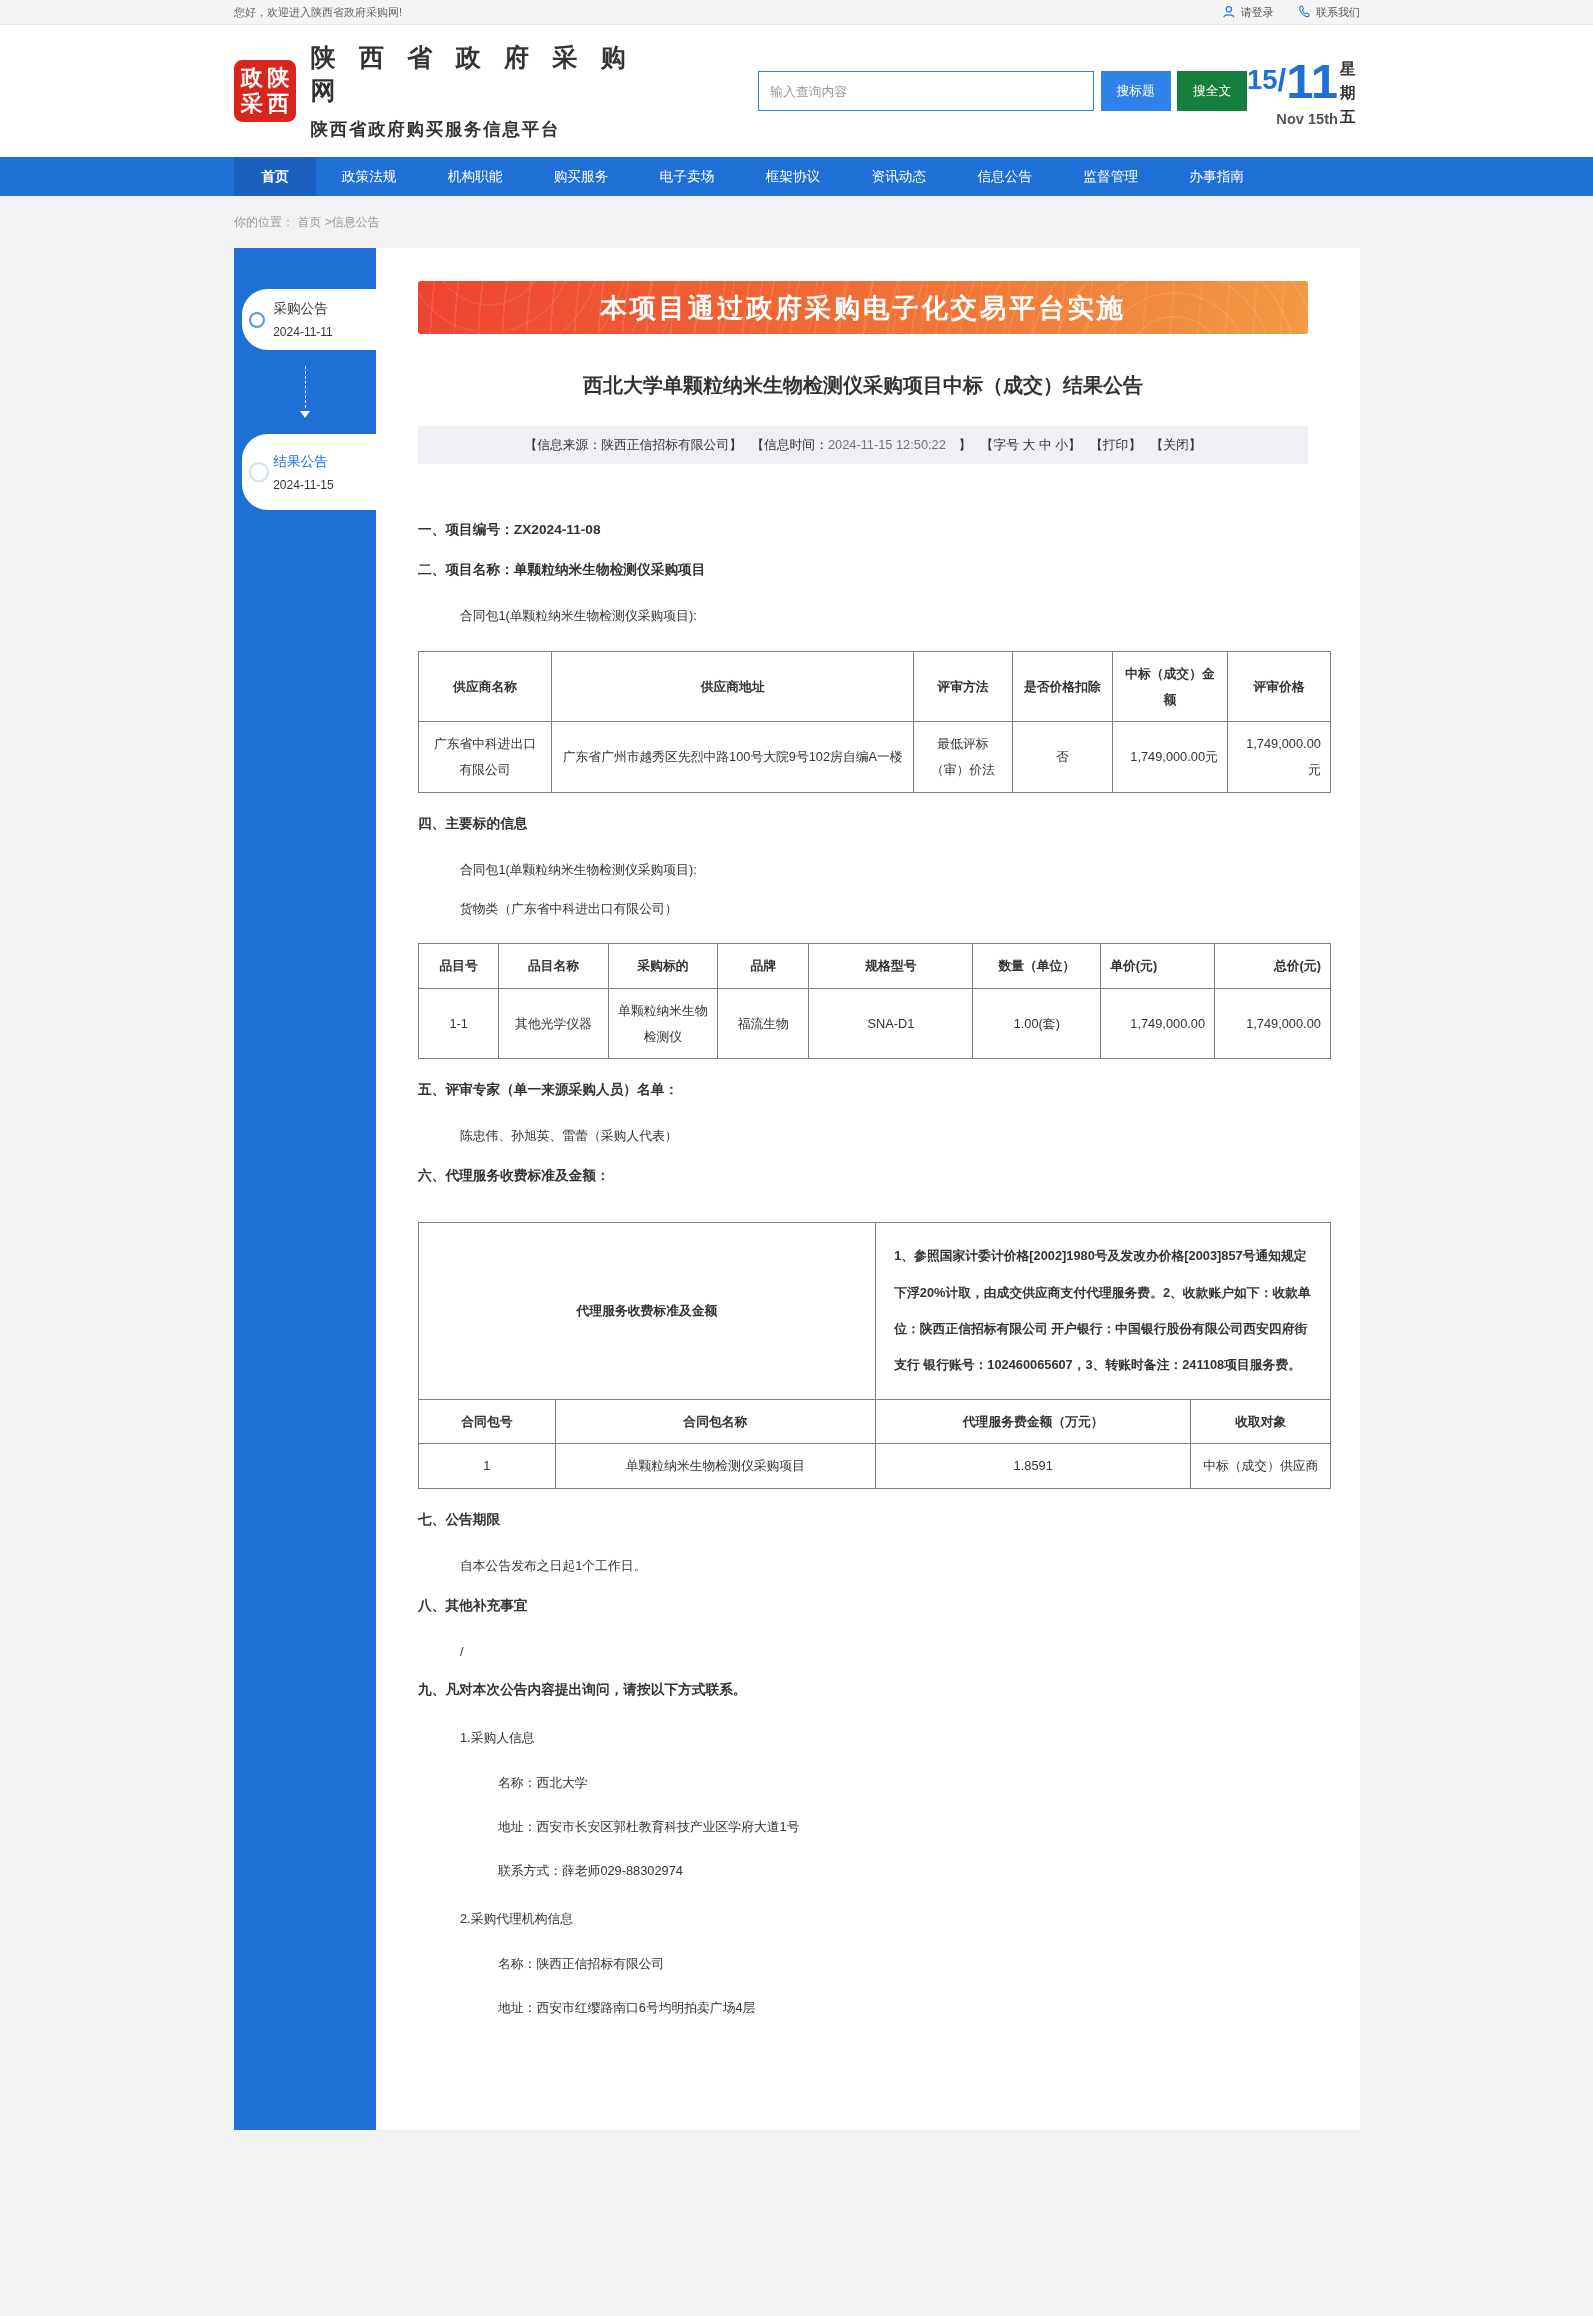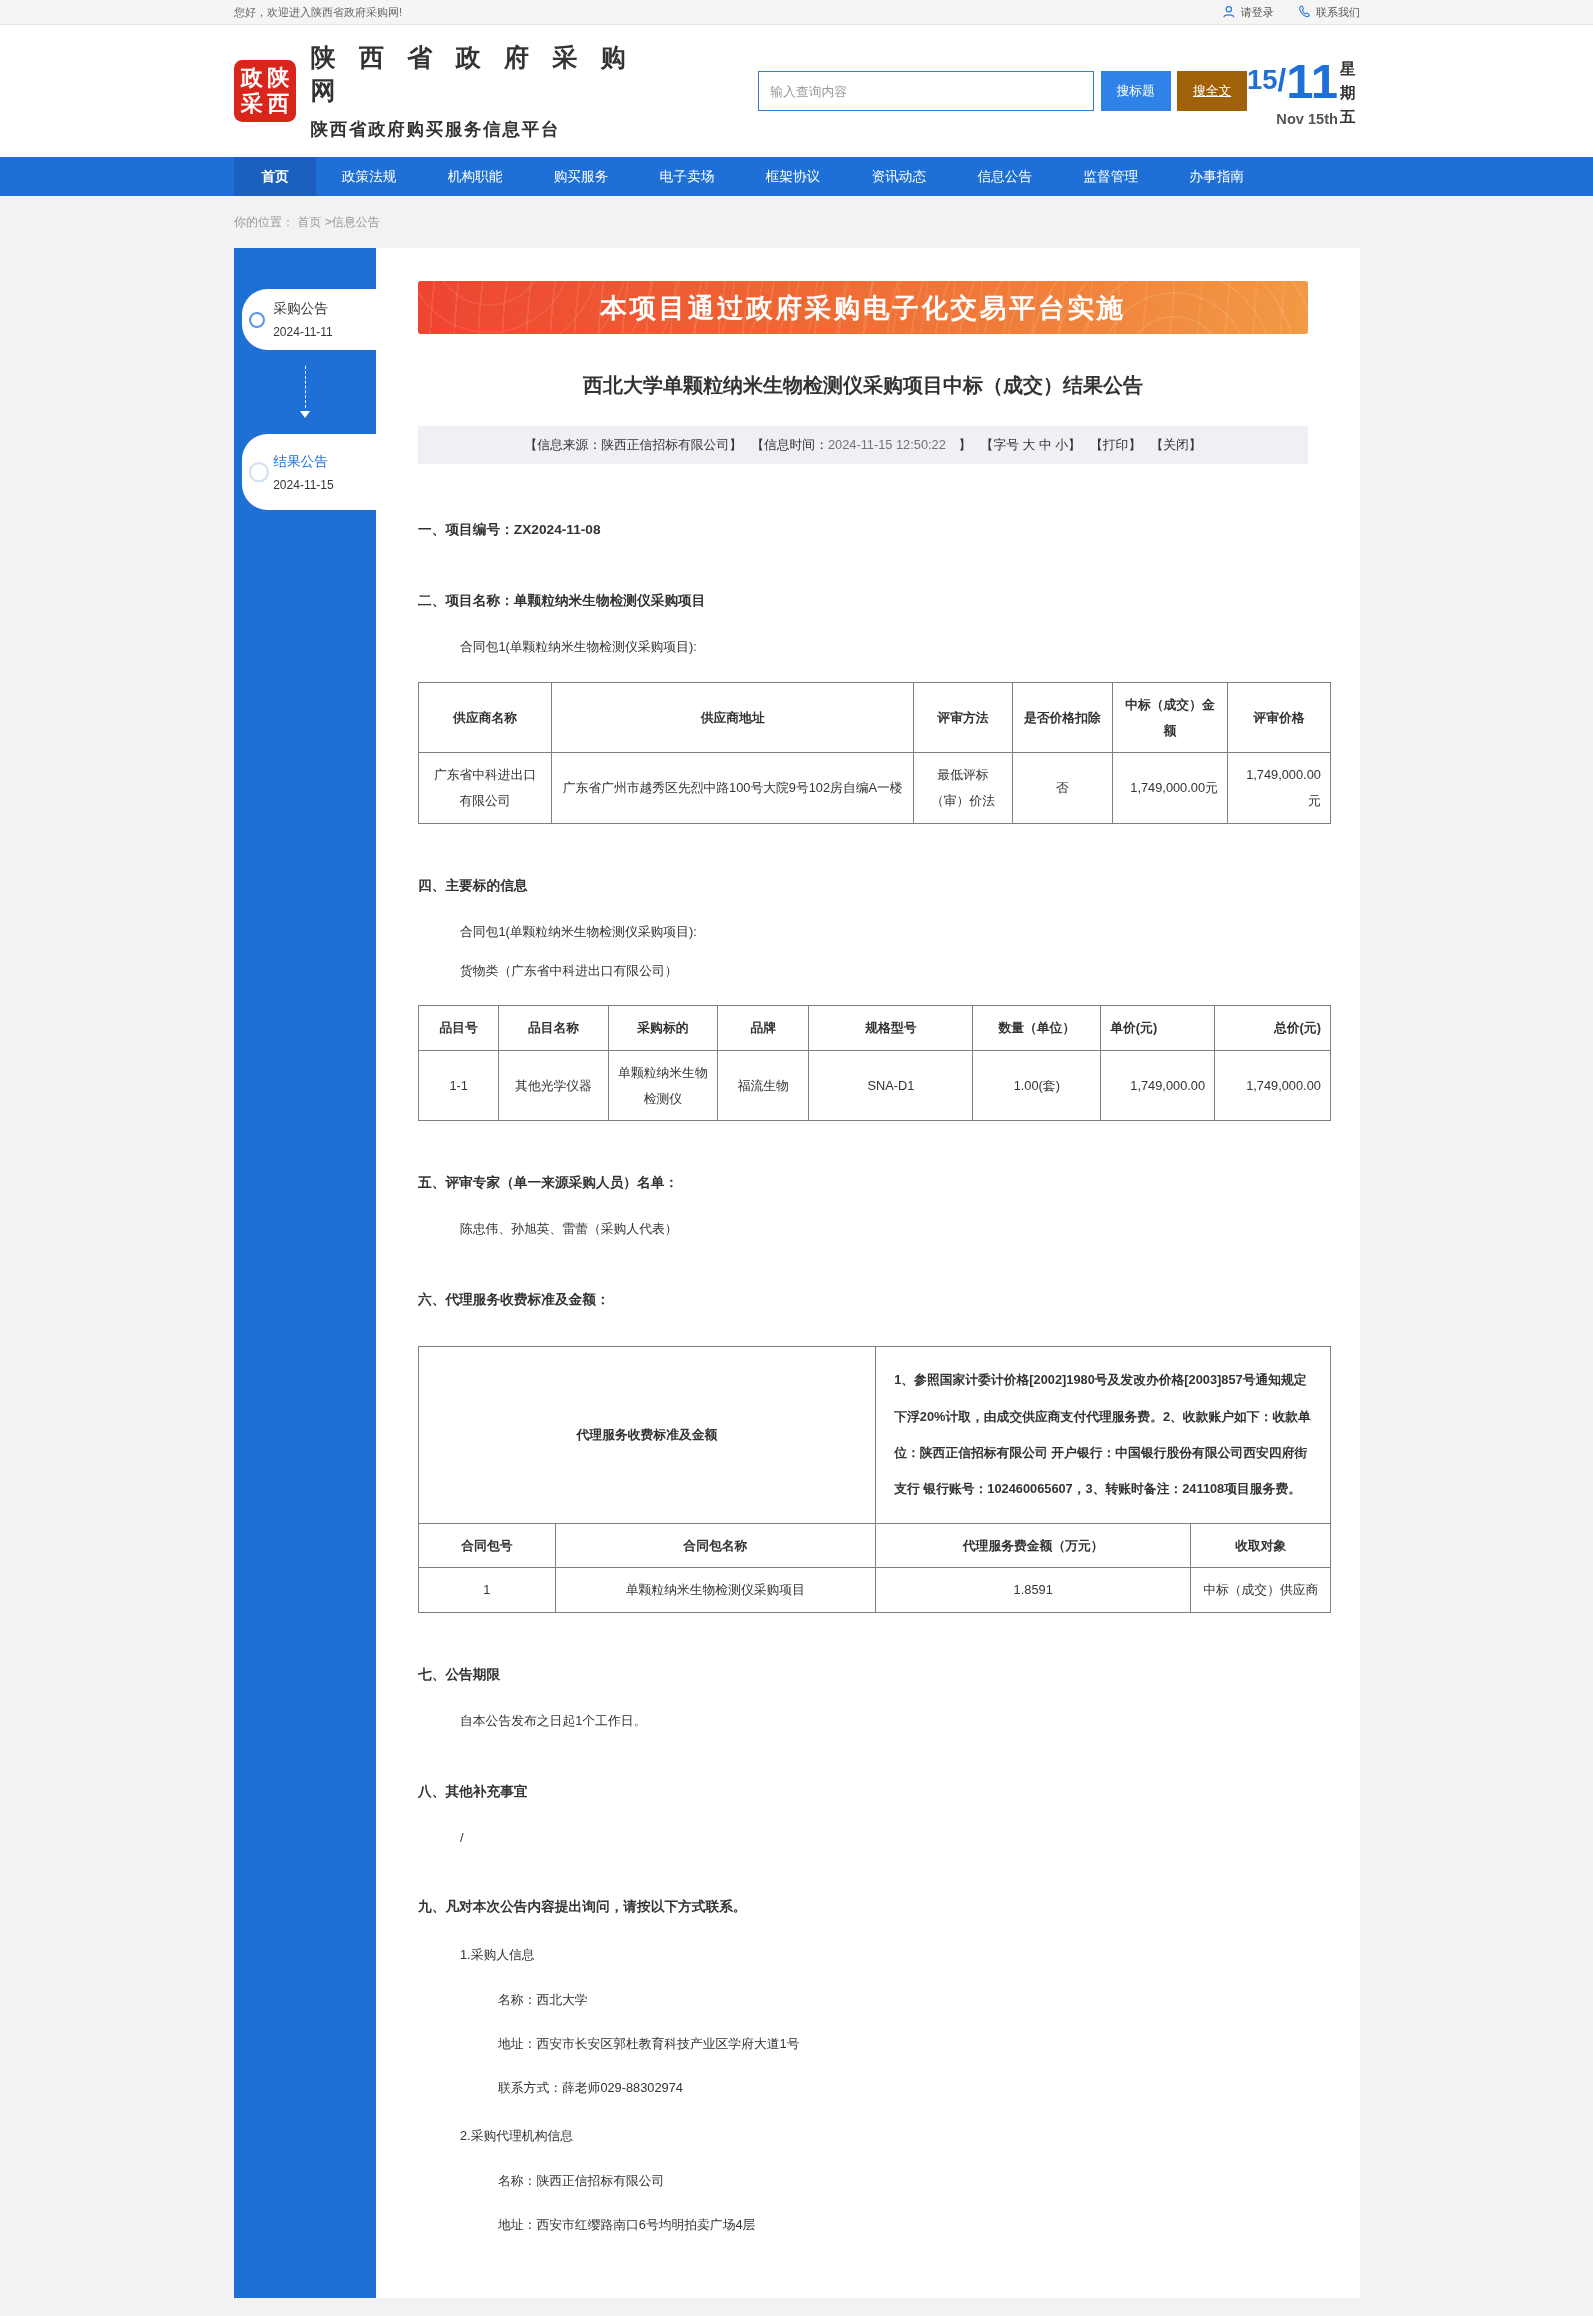--- a/index.html
+++ b/index.html
@@ -20,21 +20,21 @@
   .logo-box { width:62px; height:62px; background:#d8261d; border-radius:8.2px; display:grid; grid-template-columns:1fr 1fr; place-items:center; padding:4.6px; flex:none; }
   .logo-box span { color:#fff; font-weight:bold; font-size:22px; line-height:1; }
   .site-titles { margin-left:14.6px; }
   .site-name { font-size:25px; font-weight:bold; color:#333; letter-spacing:8.2px; }
   .site-sub  { font-size:17.4px; font-weight:bold; color:#333; letter-spacing:1.8px; margin-top:9.1px; }
   .search-area { display:flex; align-items:center; margin-left:84px; }
   .search-input { width:336px; height:40px; border:1.8px solid #2e7fe0; padding:0 11px; font-size:12.8px; color:#333; outline:none; background:#fff; }
   .search-input::placeholder { color:#9a9a9a; }
   .btn-search { height:40px; width:70px; border:none; color:#fff; font-size:12.8px; cursor:pointer; margin-left:6.4px; font-family:inherit; }
   .btn-title { background:#2e82e8; }
-  .btn-full  { background:#a16207;text-decoration:underline; }
+  .btn-full  { background:#15803d; }
   .date-block { margin-left:auto; display:flex; align-items:flex-start; gap:2px; }
   .date-nums { text-align:right; }
   .date-dm { color:#1e70d6; font-weight:bold; white-space:nowrap; }
   .date-day { font-size:27.4px; vertical-align:9.1px; }
   .date-slash { font-size:31px; vertical-align:7.3px; }
   .date-month { font-size:49px; }
   .date-en { font-size:14.6px; font-weight:bold; color:#555; margin-top:1.8px; }
   .weekday { width:20px; font-size:15.5px; font-weight:bold; color:#333; word-break:break-all; line-height:1.55; margin-top:3.7px; }
 
   
@@ -68,21 +68,21 @@
   .banner::after { content:""; position:absolute; inset:0;
             background:repeating-radial-gradient(circle at 85% 160%, rgba(255,255,255,0.10) 0 1.8px, transparent 1.8px 24px),
                        repeating-radial-gradient(circle at 8% -60%, rgba(255,255,255,0.08) 0 1.8px, transparent 1.8px 27.4px); }
   .banner span { color:#fff; font-size:26.5px; font-weight:bold; letter-spacing:2.7px; position:relative; z-index:1; }
   .article-title { width:calc(100% - 23px); text-align:center; font-size:20px; font-weight:bold; color:#333; margin-top:38px; }
   .meta-bar { width:calc(100% - 23px); background:#eef0f3; height:38px; margin-top:27.4px; display:flex; align-items:center; justify-content:center; font-size:12.8px; color:#333; gap:1.8px; }
   .meta-bar .seg { margin:0 3.7px; white-space:nowrap; }
   .meta-red { color:#737373; }
   .meta-ctl { cursor:pointer; }
 
-  .sec-heading { font-size:13.7px; font-weight:bold; color:#333; margin-top:53px; }
+  .sec-heading { font-size:13.7px; font-weight:bold; color:#333; margin-top:22px; }
   .body-line { font-size:12.8px; color:#333; margin-top:29px; margin-left:42px; }
 
   table { width:100%; border-collapse:collapse; background:#fff; font-size:12.8px; color:#333; }
   th, td { border:0.9px solid #7f7f7f; padding:9.1px 9.1px; text-align:center; line-height:2.0; }
   th { font-weight:bold; }
   .t-mt { margin-top:25.6px; }
   td.num { text-align:right; }
   .fee-label-cell { font-weight:bold; }
   .fee-desc-cell { text-align:left; font-weight:bold; line-height:2.85; padding:14.6px 18.3px; }
 

